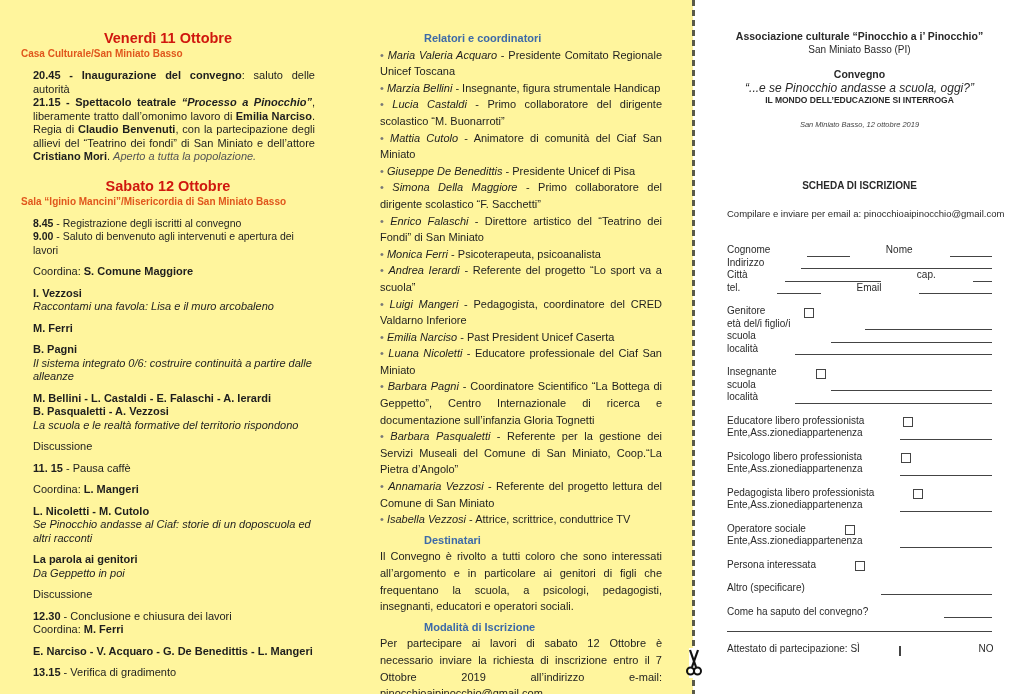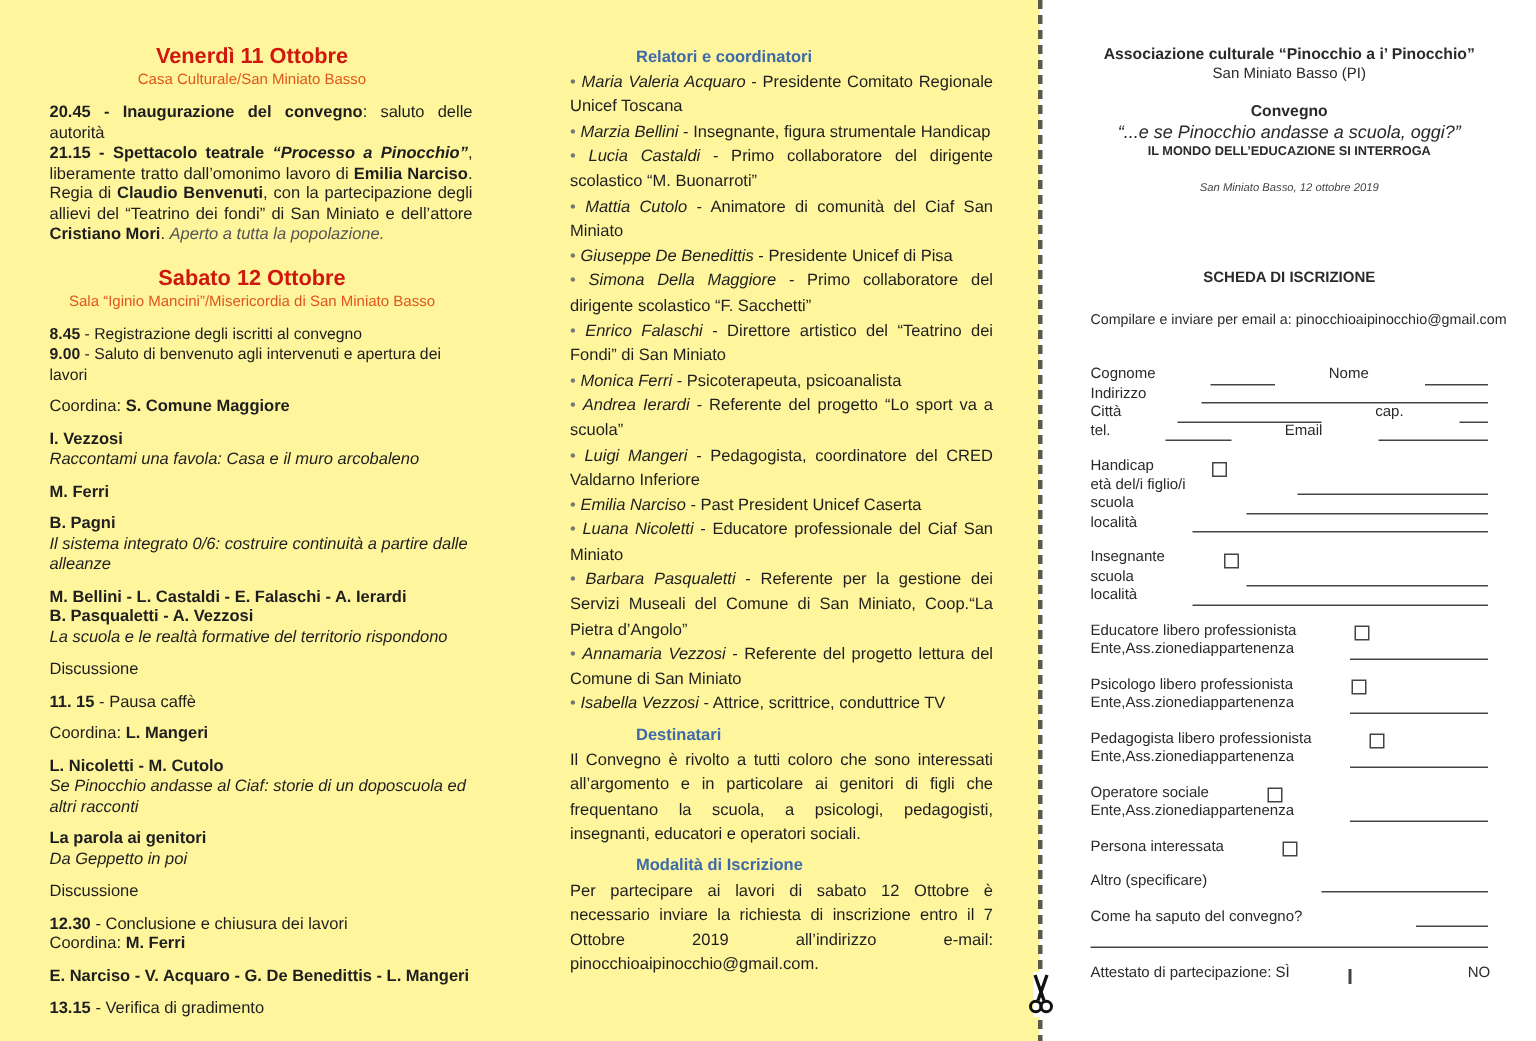--- a/index.html
+++ b/index.html
@@ -6,21 +6,21 @@
   html, body { width: 1024px; height: 694px; overflow: hidden; background: #ffffff; }
   body { font-family: "Liberation Sans", sans-serif; color: #1e1e1e; position: relative; }
   .yellow { position: absolute; left: 0; top: 0; width: 693px; height: 694px; background: #fff59d; }
   .cutline { position: absolute; left: 692px; top: 0; height: 694px; width: 3px;
     background: repeating-linear-gradient(to bottom, #5a5a48 0 6px, transparent 6px 10px); }
   .scissors { position: absolute; left: 684px; top: 648px; width: 20px; height: 30px; background: transparent; }
   .col1 { position: absolute; left: 33px; top: 30px; width: 282px; font-size: 11px; line-height: 13.5px; }
   .col2 { position: absolute; left: 380px; top: 30px; width: 282px; font-size: 11px; line-height: 16.6px; }
   .col3 { position: absolute; left: 727px; top: 30px; width: 265px; font-size: 10px; color: #2a2a2a; }
   .day-title { text-align: center; color: #d0170e; font-weight: bold; font-size: 14.5px; line-height: 17px; margin-left: -12px; }
-  .day-place { text-align: center; color: #e0571d; font-weight: normal; font-size: 10px; line-height: 13px; margin-bottom: 9px; margin-left: -12px; }
+  .day-place { text-align: left; color: #e0571d; font-weight: bold; font-size: 10px; line-height: 13px; margin-bottom: 9px; margin-left: -12px; }
   .para { margin-bottom: 8px; }
   .just { text-align: justify; }
   b { font-weight: bold; }
   i { font-style: italic; }
   .sec-head { color: #3d6aa8; font-weight: bold; font-size: 11px; margin-left: 44px; }
   .bul::before { content: "• "; color: #777; }
   .c3-center { text-align: center; }
   .assoc { font-weight: bold; font-size: 10.5px; line-height: 13px; }
   .form-row { display: flex; align-items: flex-end; font-size: 10px; line-height: 12.5px; white-space: nowrap; gap: 36px; }
   .line { flex: 1; border-bottom: 1px solid #444; height: 10px; margin-left: 1px; }
@@ -52,21 +52,21 @@
 
   <div style="height:6px"></div>
   <div class="day-title">Sabato 12 Ottobre</div>
   <div class="day-place">Sala “Iginio Mancini”/Misericordia di San Miniato Basso</div>
 
   <div class="para" style="font-size:10.5px">
     <b>8.45</b><span> - Registrazione degli iscritti al convegno</span><br>
     <b>9.00</b><span> - Saluto di benvenuto agli intervenuti e apertura dei lavori</span>
   </div>
   <div class="para"><span>Coordina: </span><b>S. Comune Maggiore</b></div>
-  <div class="para"><b>I. Vezzosi</b><br><i>Raccontami una favola: Casa e il muro arcobaleno</i></div>
+  <div class="para"><b>I. Vezzosi</b><br><i>Raccontami una favola: Lisa e il muro arcobaleno</i></div>
   <div class="para"><b>M. Ferri</b><br></div>
   <div class="para"><b>B. Pagni</b><br><i>Il sistema integrato 0/6: costruire continuità a partire dalle alleanze</i></div>
   <div class="para"><b>M. Bellini - L. Castaldi - E. Falaschi - A. Ierardi</b><br><b>B. Pasqualetti - A. Vezzosi</b><br><i>La scuola e le realtà formative del territorio rispondono</i></div>
   <div class="para">Discussione</div>
   <div class="para"><b>11. 15</b><span> - Pausa caffè</span></div>
   <div class="para"><span>Coordina: </span><b>L. Mangeri</b></div>
   <div class="para"><b>L. Nicoletti - M. Cutolo</b><br><i>Se Pinocchio andasse al Ciaf: storie di un doposcuola ed altri racconti</i></div>
   <div class="para"><b>La parola ai genitori</b><br><i>Da Geppetto in poi</i></div>
   <div class="para">Discussione</div>
   <div class="para"><b>12.30</b><span> - Conclusione e chiusura dei lavori</span><br><span>Coordina: </span><b>M. Ferri</b></div>
@@ -82,20 +82,21 @@
       <div class="bul"><i>Lucia Castaldi</i><span> - Primo collaboratore del dirigente scolastico “M. Buonarroti”</span></div>
       <div class="bul"><i>Mattia Cutolo</i><span> - Animatore di comunità del Ciaf San Miniato</span></div>
       <div class="bul"><i>Giuseppe De Benedittis</i><span> - Presidente Unicef di Pisa</span></div>
       <div class="bul"><i>Simona Della Maggiore</i><span> - Primo collaboratore del dirigente scolastico “F. Sacchetti”</span></div>
       <div class="bul"><i>Enrico Falaschi</i><span> - Direttore artistico del “Teatrino dei Fondi” di San Miniato</span></div>
       <div class="bul"><i>Monica Ferri</i><span> - Psicoterapeuta, psicoanalista</span></div>
       <div class="bul"><i>Andrea Ierardi</i><span> - Referente del progetto “Lo sport va a scuola”</span></div>
       <div class="bul"><i>Luigi Mangeri</i><span> - Pedagogista, coordinatore del CRED Valdarno Inferiore</span></div>
       <div class="bul"><i>Emilia Narciso</i><span> - Past President Unicef Caserta</span></div>
       <div class="bul"><i>Luana Nicoletti</i><span> - Educatore professionale del Ciaf San Miniato</span></div>
+      <div class="bul"><i>Barbara Pagni</i><span> - Coordinatore Scientifico “La Bottega di Geppetto”, Centro Internazionale di ricerca e documentazione sull’infanzia Gloria Tognetti</span></div>
       <div class="bul"><i>Barbara Pasqualetti</i><span> - Referente per la gestione dei Servizi Museali del Comune di San Miniato, Coop.“La Pietra d’Angolo”</span></div>
       <div class="bul"><i>Annamaria Vezzosi</i><span> - Referente del progetto lettura del Comune di San Miniato</span></div>
       <div class="bul"><i>Isabella Vezzosi</i><span> - Attrice, scrittrice, conduttrice TV</span></div>
     </div>
   <div style="height:4px"></div>
   <div class="sec-head">Destinatari</div>
   <div class="just">Il Convegno è rivolto a tutti coloro che sono interessati all’argomento e in particolare ai genitori di figli che frequentano la scuola, a psicologi, pedagogisti, insegnanti, educatori e operatori sociali.</div>
   <div style="height:4px"></div>
   <div class="sec-head">Modalità di Iscrizione</div>
   <div class="just">Per partecipare ai lavori di sabato 12 Ottobre è necessario inviare la richiesta di inscrizione entro il 7 Ottobre 2019 all’indirizzo e-mail: pinocchioaipinocchio@gmail.com.</div>
@@ -137,21 +138,21 @@
     <div class="form-row">
         <span>tel.</span>
         <span class="line" style="flex:1"></span>
         <span>Email</span>
         <span class="line" style="flex:1.7"></span>
       </div>
   </div>
 
   <div class="group">
     <div class="form-row">
-        <span>Handicap</span>
+        <span>Genitore</span>
         <span class="cb"></span>
       </div>
     <div class="form-row"><span>età del/i figlio/i</span>&nbsp;<span class="fixed-line" style="width:136px"></span></div>
     <div class="form-row"><span>scuola</span>&nbsp;<span class="fixed-line" style="width:176px"></span></div>
     <div class="form-row">
         <span>località</span>
         <span class="line"></span>
       </div>
   </div>
 

